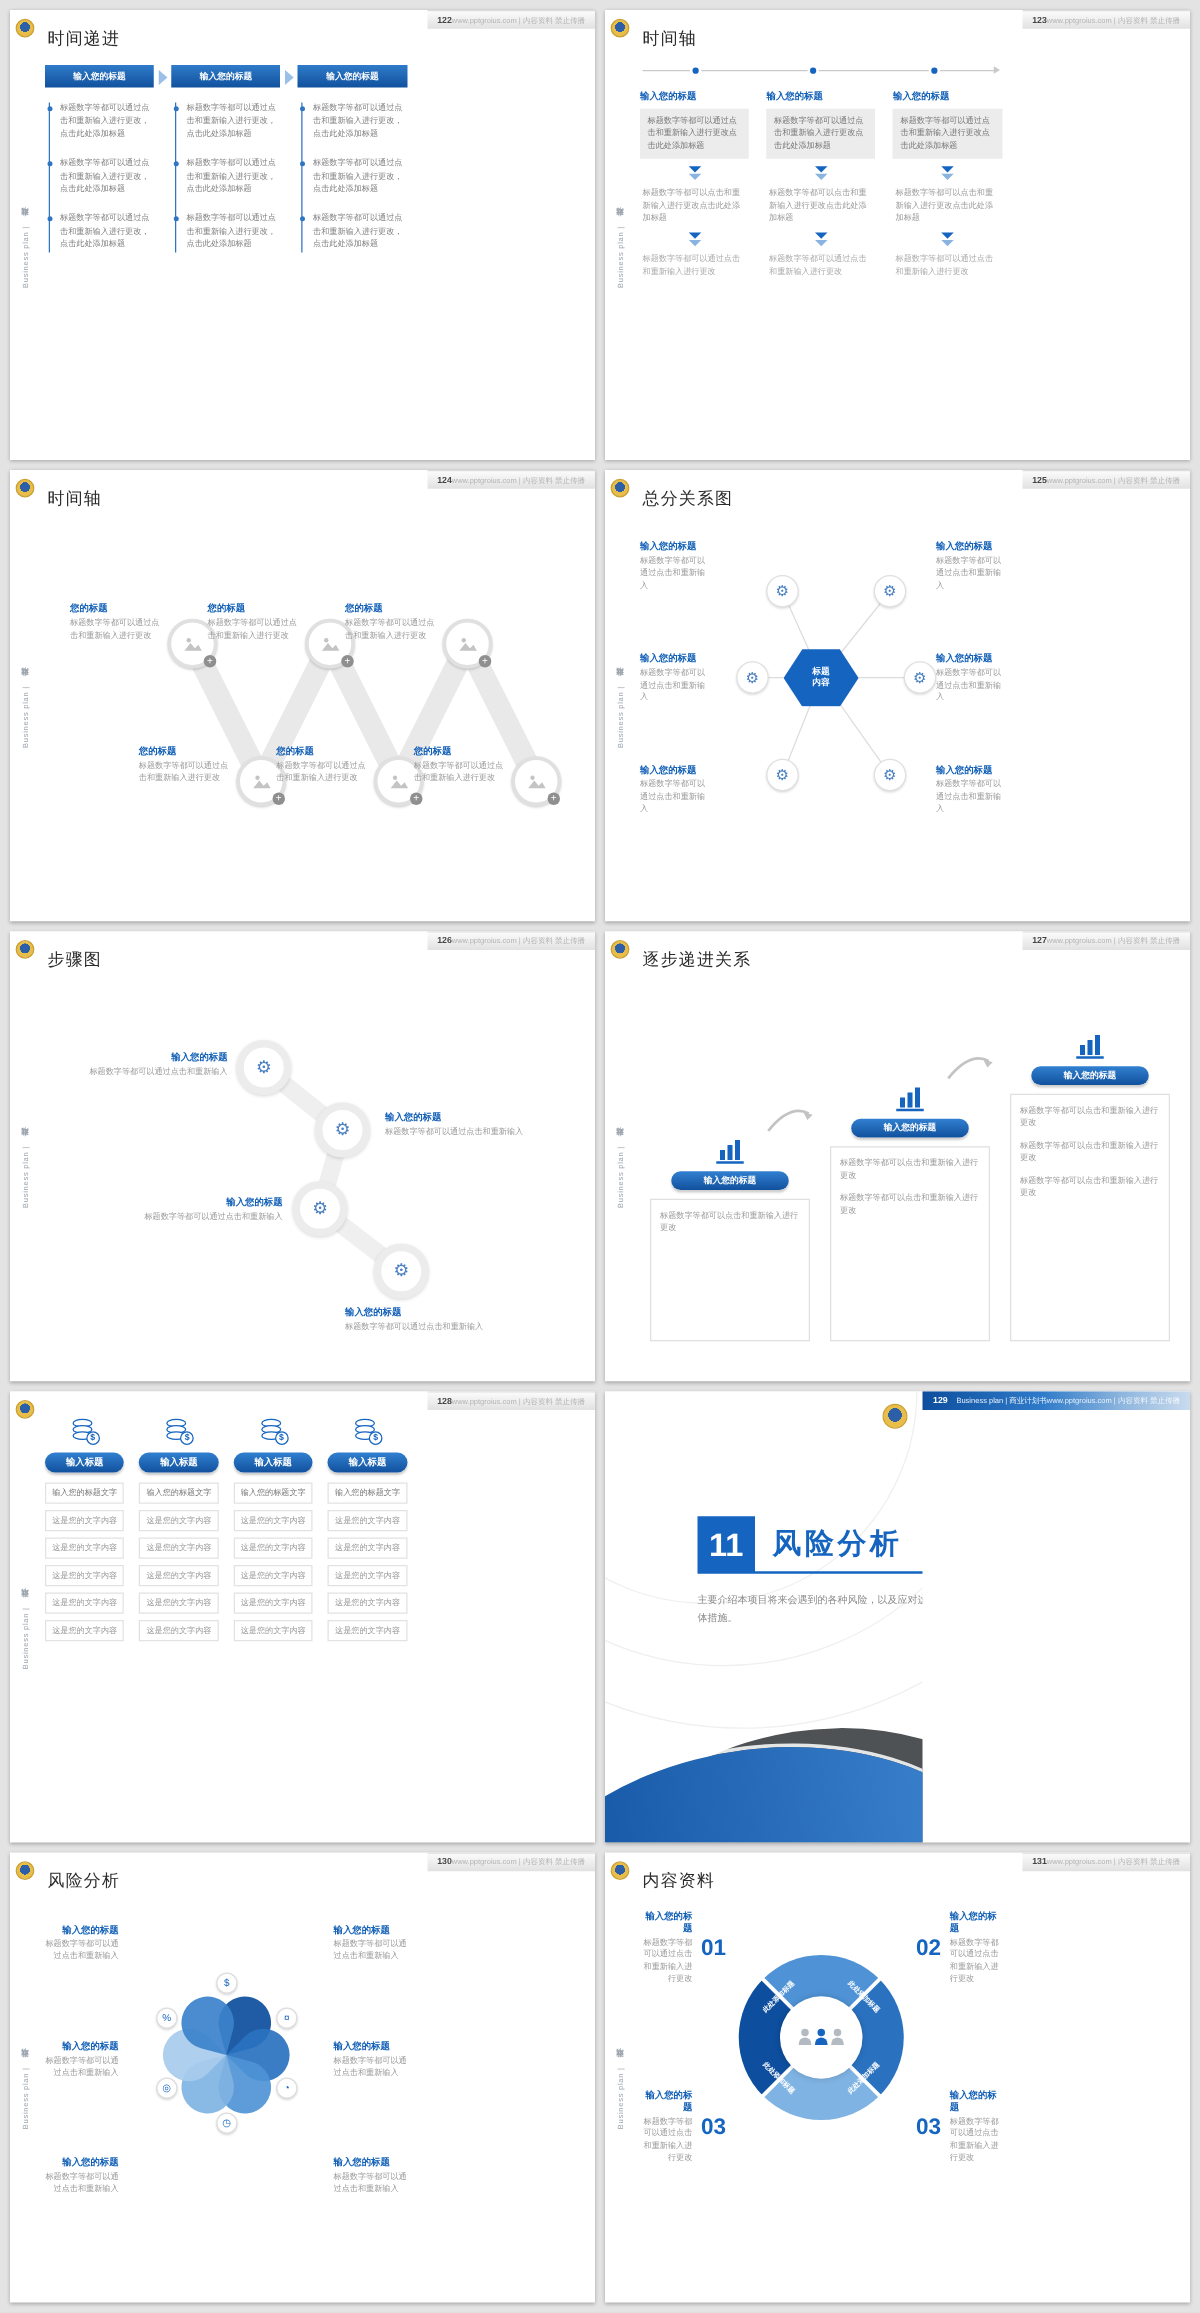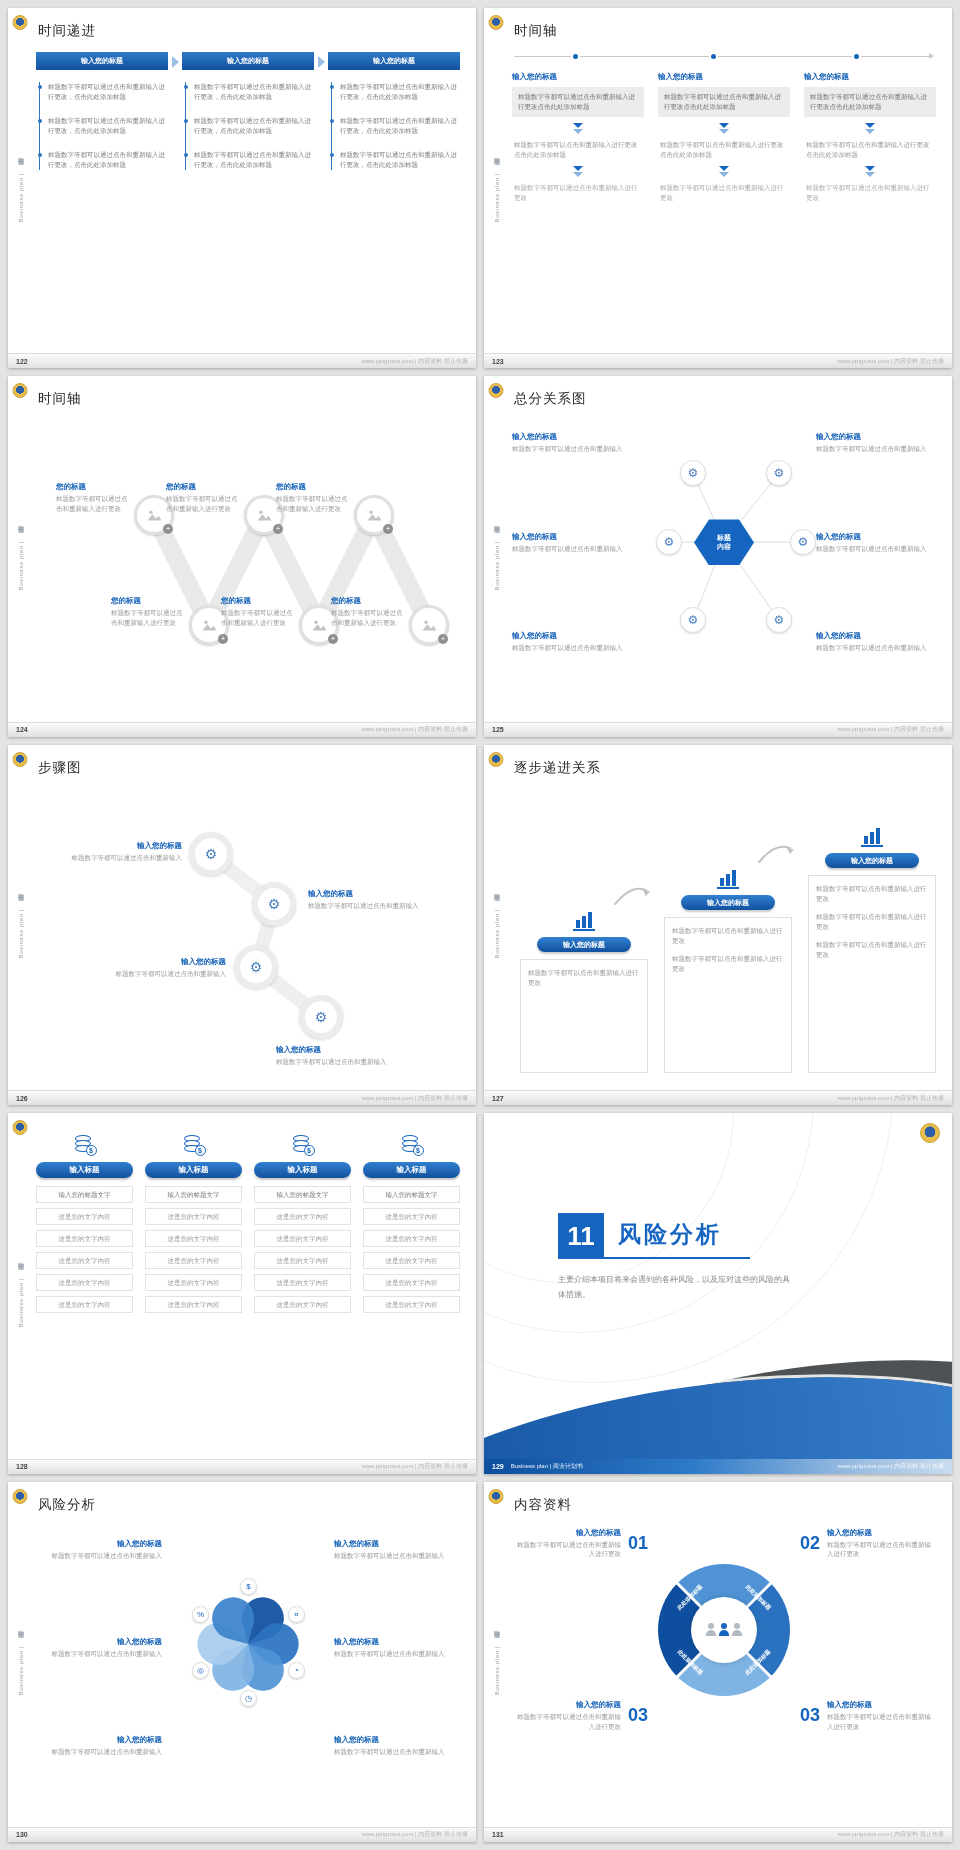--- a/index.html
+++ b/index.html
@@ -1,21 +1,21 @@
 <!DOCTYPE html>
 <html><head>
 <meta charset="utf-8">
 <style>
   * { margin:0; padding:0; box-sizing:border-box; }
   html,body { background:#d9d9d9; }
   body { font-family:"Liberation Sans","DejaVu Sans",sans-serif; width:960px; }
   .sheet { width:960px; height:1850px; background:#e3e3e3; display:grid;
            grid-template-columns:1fr 1fr; grid-auto-rows:1fr; gap:8px; padding:8px; }
   .slide { background:#fff; box-shadow:0 1px 3px rgba(0,0,0,.28); display:flex;
-           flex-direction:column; overflow:hidden; position:relative; }
+           flex-direction:row; overflow:hidden; position:relative; }
   .smain { flex:1; display:flex; min-height:0; }
   .side { width:24px; flex:none; position:relative; }
   .logo { position:absolute; top:7px; left:50%; transform:translateX(-50%); width:15px; height:15px;
           border-radius:50%; border:1px solid #c9a033;
           background:radial-gradient(circle at 50% 44%, #2b5fa8 0 40%, #e9bd4a 41% 76%, #cf4f43 77% 100%); }
   .vtext { position:absolute; left:9px; top:54%; transform:translateY(-50%) rotate(180deg);
            writing-mode:vertical-rl; font-size:6px; color:#9aa3ad; letter-spacing:.6px; white-space:nowrap; }
   .content { flex:1; position:relative; padding:12px 16px 6px 4px; }
   .stitle { font-size:13.5px; font-weight:500; color:#2b2b2b; letter-spacing:1px; margin:2px 0 12px 2px; }
   .foot { height:15px; flex:none; display:flex; align-items:center; padding:0 8px;

